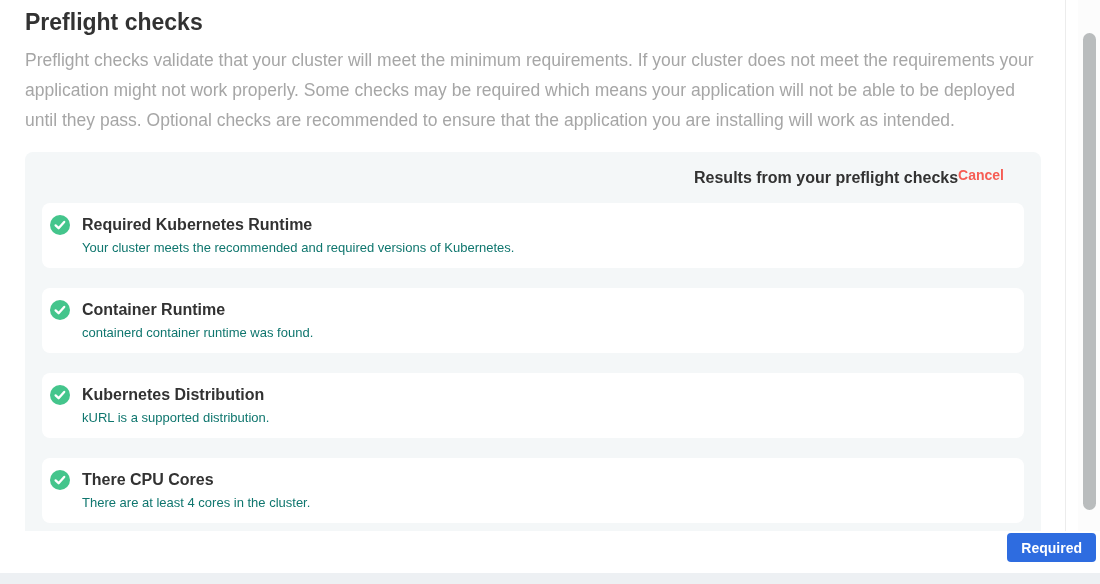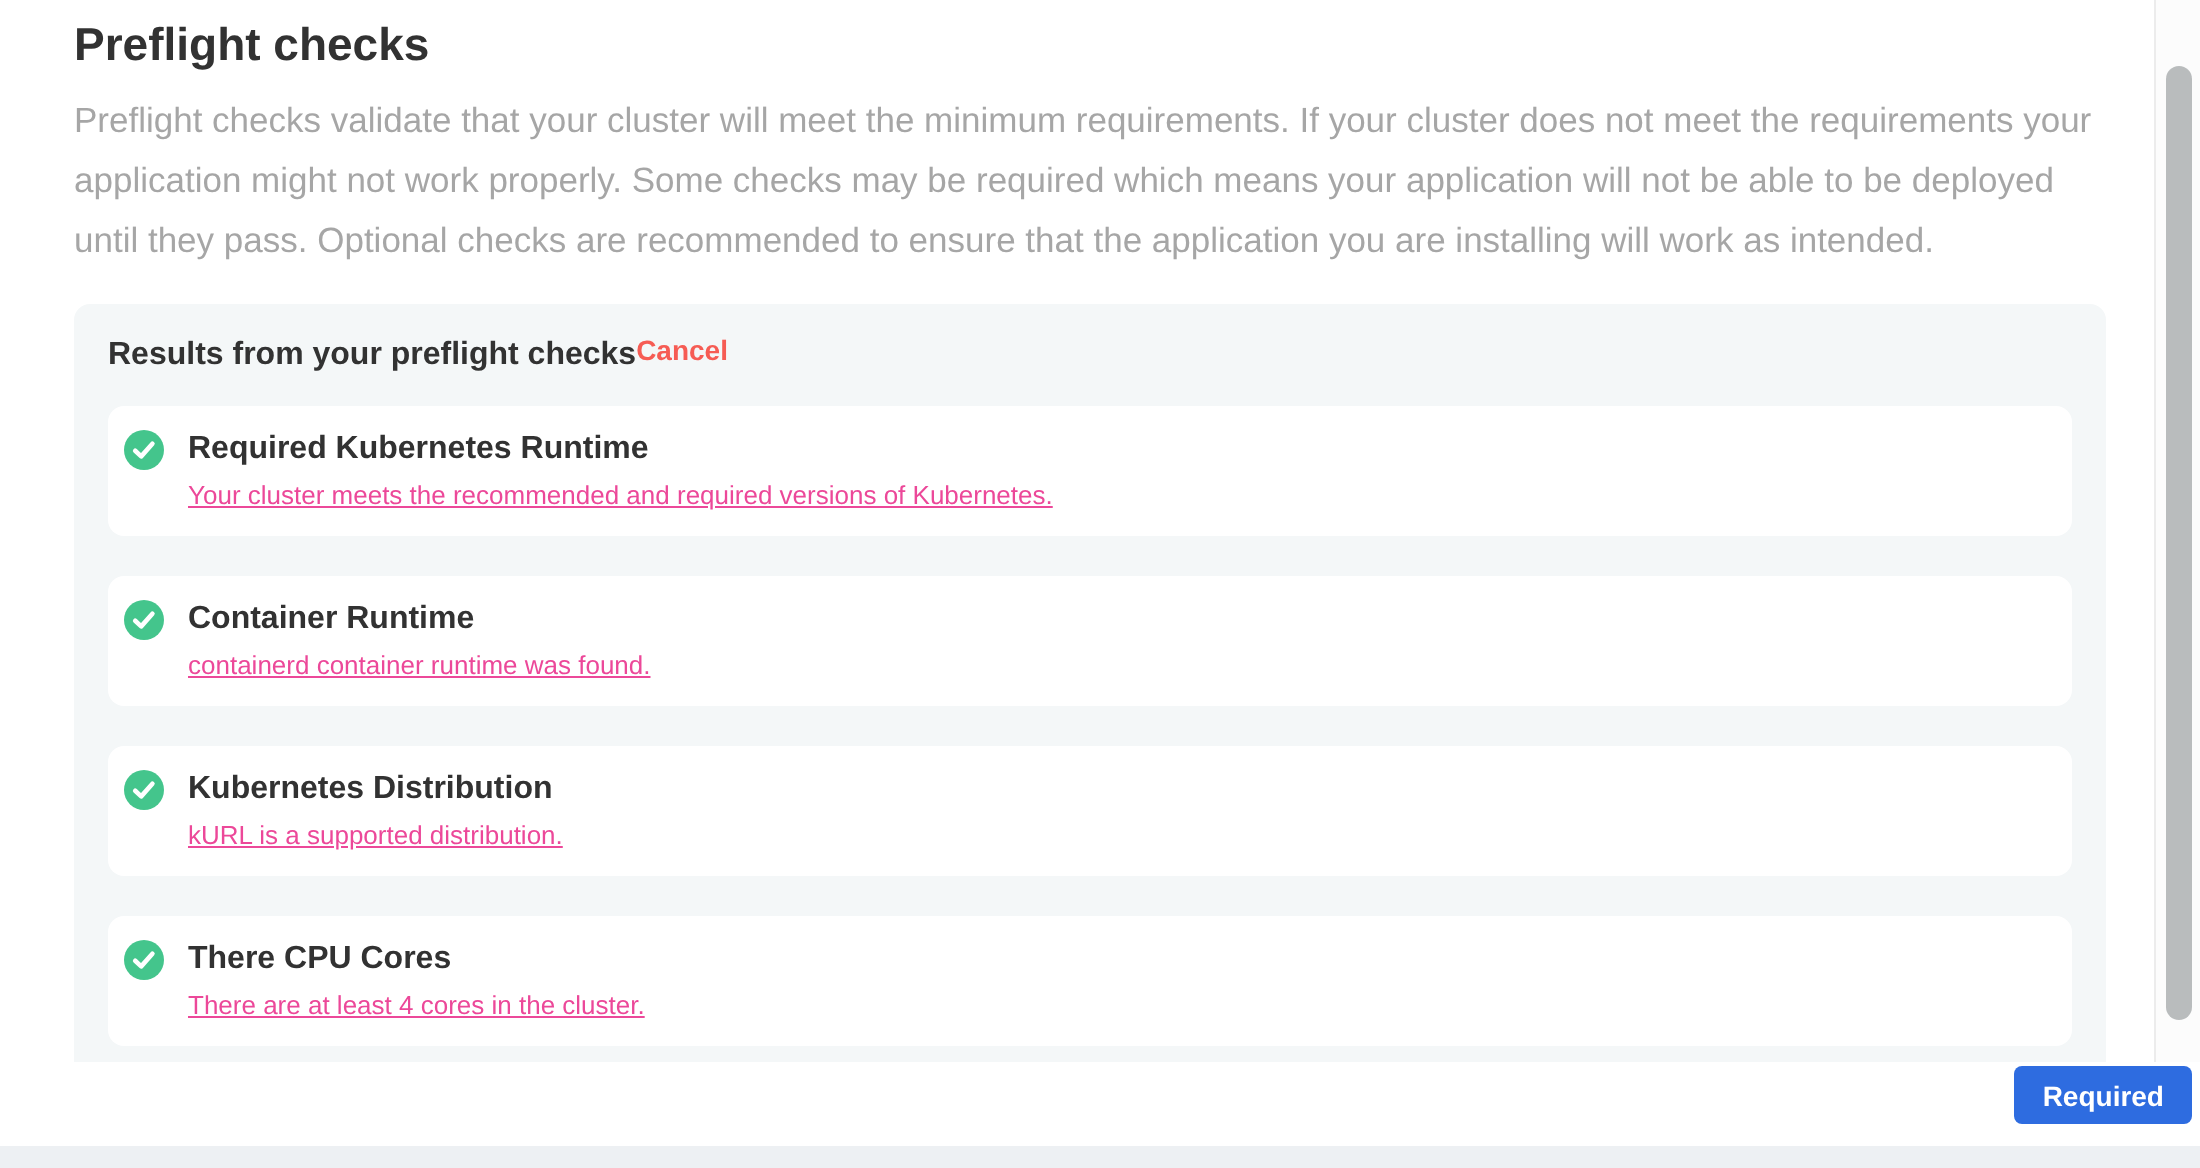--- a/index.html
+++ b/index.html
@@ -3,58 +3,58 @@
 <meta charset="utf-8">
 <style>
   html,body{margin:0;padding:0;}
   body{
     width:1100px;height:584px;position:relative;overflow:hidden;
     background:#ffffff;font-family:"Liberation Sans",sans-serif;
     -webkit-font-smoothing:antialiased;
   }
   
   .scroll-area{
-    position:absolute;top:0;left:16px;width:1062px;height:531px;
+    position:absolute;top:0;left:4px;width:1062px;height:531px;
     overflow:hidden;border-right:1px solid #ececec;background:#fff;
     box-sizing:border-box;
   }
   .content{padding:8px 24px 0 21px;}
   h1.page-title{
     margin:0 0 9px 0;font-size:23px;line-height:28px;font-weight:bold;color:#323232;
   }
   p.page-desc{
     margin:0 0 17px 0;max-width:1034px;
     font-size:17.5px;line-height:30px;color:#a6a6a6;
   }
   
   .panel{
     background:#f4f7f8;border-radius:8px;padding:15px 17px 20px 17px;
   }
   .panel-header{
-    display:flex;align-items:flex-start;justify-content:flex-start;
-    margin:0 0 16px 0;
+    display:flex;align-items:flex-start;justify-content:flex-end;
+    margin:0 0 16px 16px;
   }
   .panel-title{font-size:16px;font-weight:bold;color:#323232;padding-top:2px;}
   .cancel-link{
     font-size:14px;font-weight:bold;color:var(--cancel,#f65c54);
     margin-right:20px;cursor:pointer;
   }
   
   .check-card{
     background:#ffffff;border-radius:8px;min-height:53px;box-sizing:border-box;
     padding:11px 15px 12px 8px;margin-bottom:20px;
     display:flex;align-items:flex-start;
   }
   .check-icon{width:20px;height:20px;flex:0 0 20px;margin:1px 12px 0 0;}
   .check-icon svg{display:block;}
   .check-body{flex:1;min-width:0;}
   .check-title{
     font-size:16px;line-height:20px;font-weight:bold;color:#323232;margin:1px 0 5px 0;
   }
-  .check-message{font-size:13px;line-height:16px;color:#ec4899;text-decoration:underline;}
+  .check-message{font-size:13px;line-height:16px;color:#0f766e;}
   
   .scrollbar-track{
     position:absolute;top:0;right:0;width:22px;height:531px;background:#fcfcfc;
   }
   .scrollbar-thumb{
     position:absolute;top:33px;right:4px;width:13px;height:477px;
     background:#b9bcbd;border-radius:7px;cursor:grab;
   }
   
   .footer{

